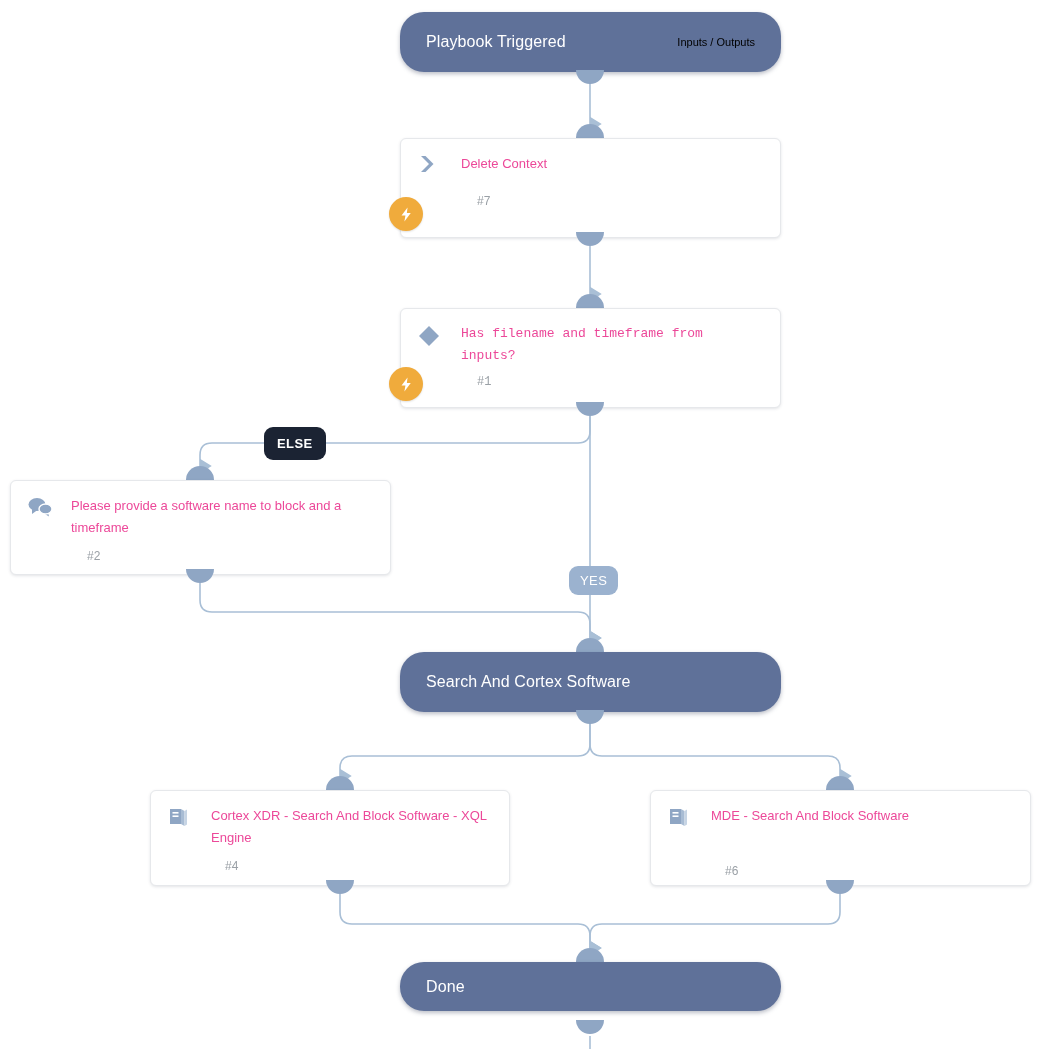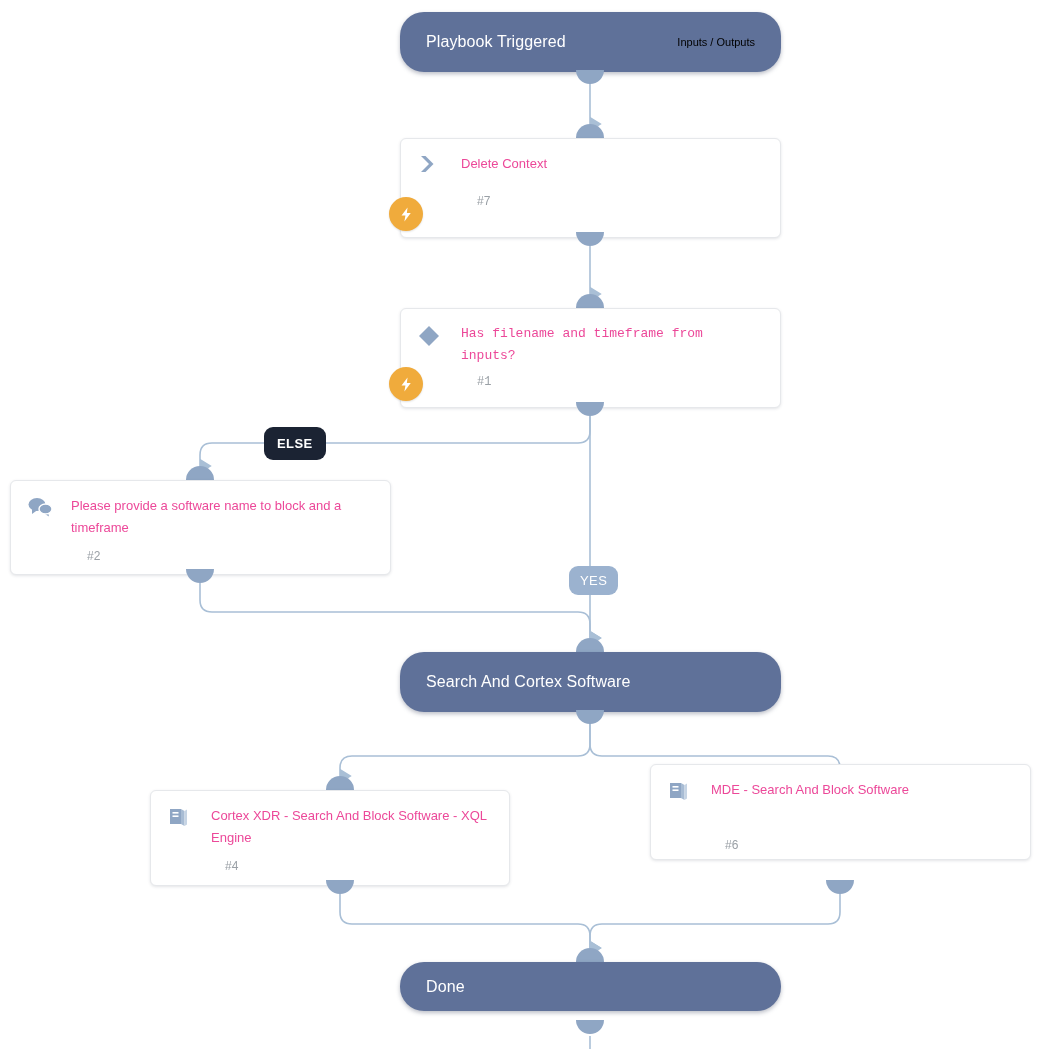--- a/index.html
+++ b/index.html
@@ -224,21 +224,21 @@
       </span>
       <span class="card-title" style="max-width:300px;">Cortex XDR - Search And Block Software - XQL Engine</span>
     </div>
     <div class="card-foot" style="margin-top:4px;">
       <span class="card-num" style="margin-left:58px;">#4</span>
     </div>
   </div>
   <div class="port port-out" style="left:326px;top:880px;"></div>
 
   <div class="port port-in" style="left:826px;top:776px;"></div>
-  <div class="node card" style="left:650px;top:764px;width:381px;height:96px;">
+  <div class="node card" style="left:650px;top:790px;width:381px;height:96px;">
     <div class="card-row">
       <span class="card-icon">
         <svg width="24" height="22" viewBox="0 0 24 22">
           <path d="M3,3 L14,3 L14,18 L3,18 Z" fill="#8fa6c4"></path>
           <path d="M14,3 L17.5,5 L17.5,20 L14,18 Z" fill="#a8bcd4"></path>
           <path d="M17.5,5 L20,3.5 L20,18.5 L17.5,20 Z" fill="#c6d4e4"></path>
           <rect x="5.5" y="6" width="6" height="1.6" fill="#ffffff"></rect>
           <rect x="5.5" y="9.4" width="6" height="1.6" fill="#ffffff"></rect>
         </svg>
       </span>

